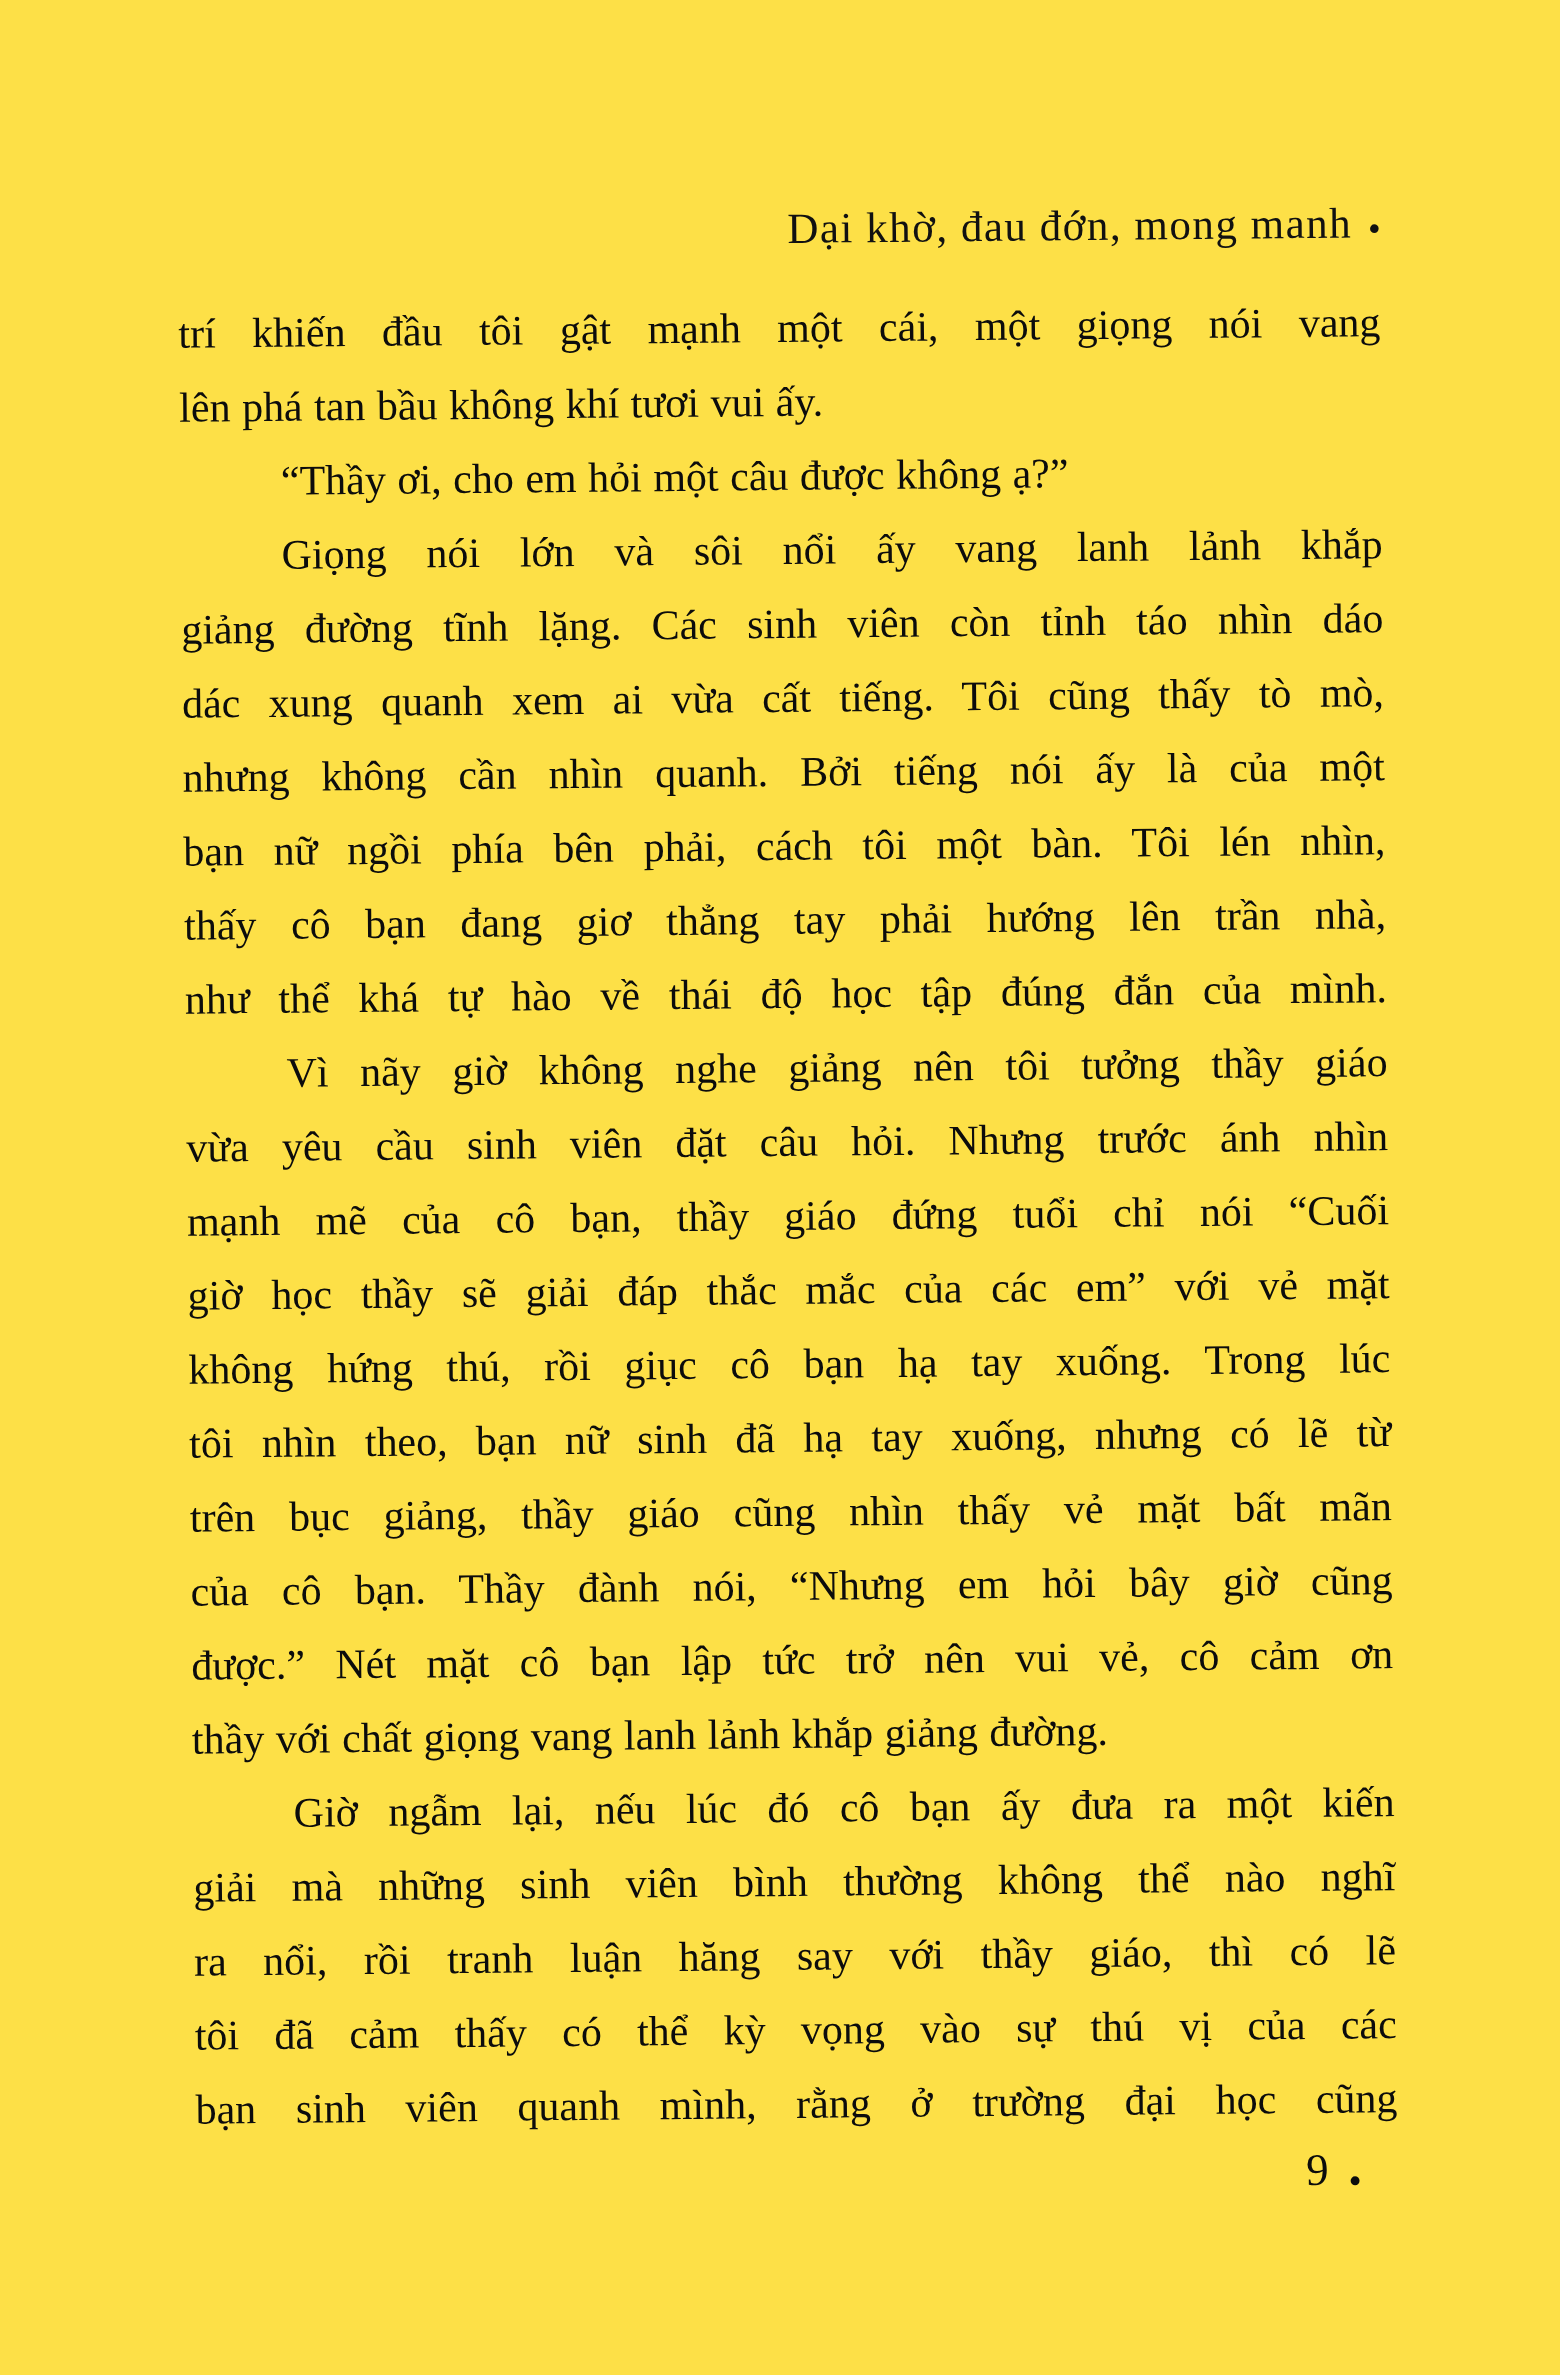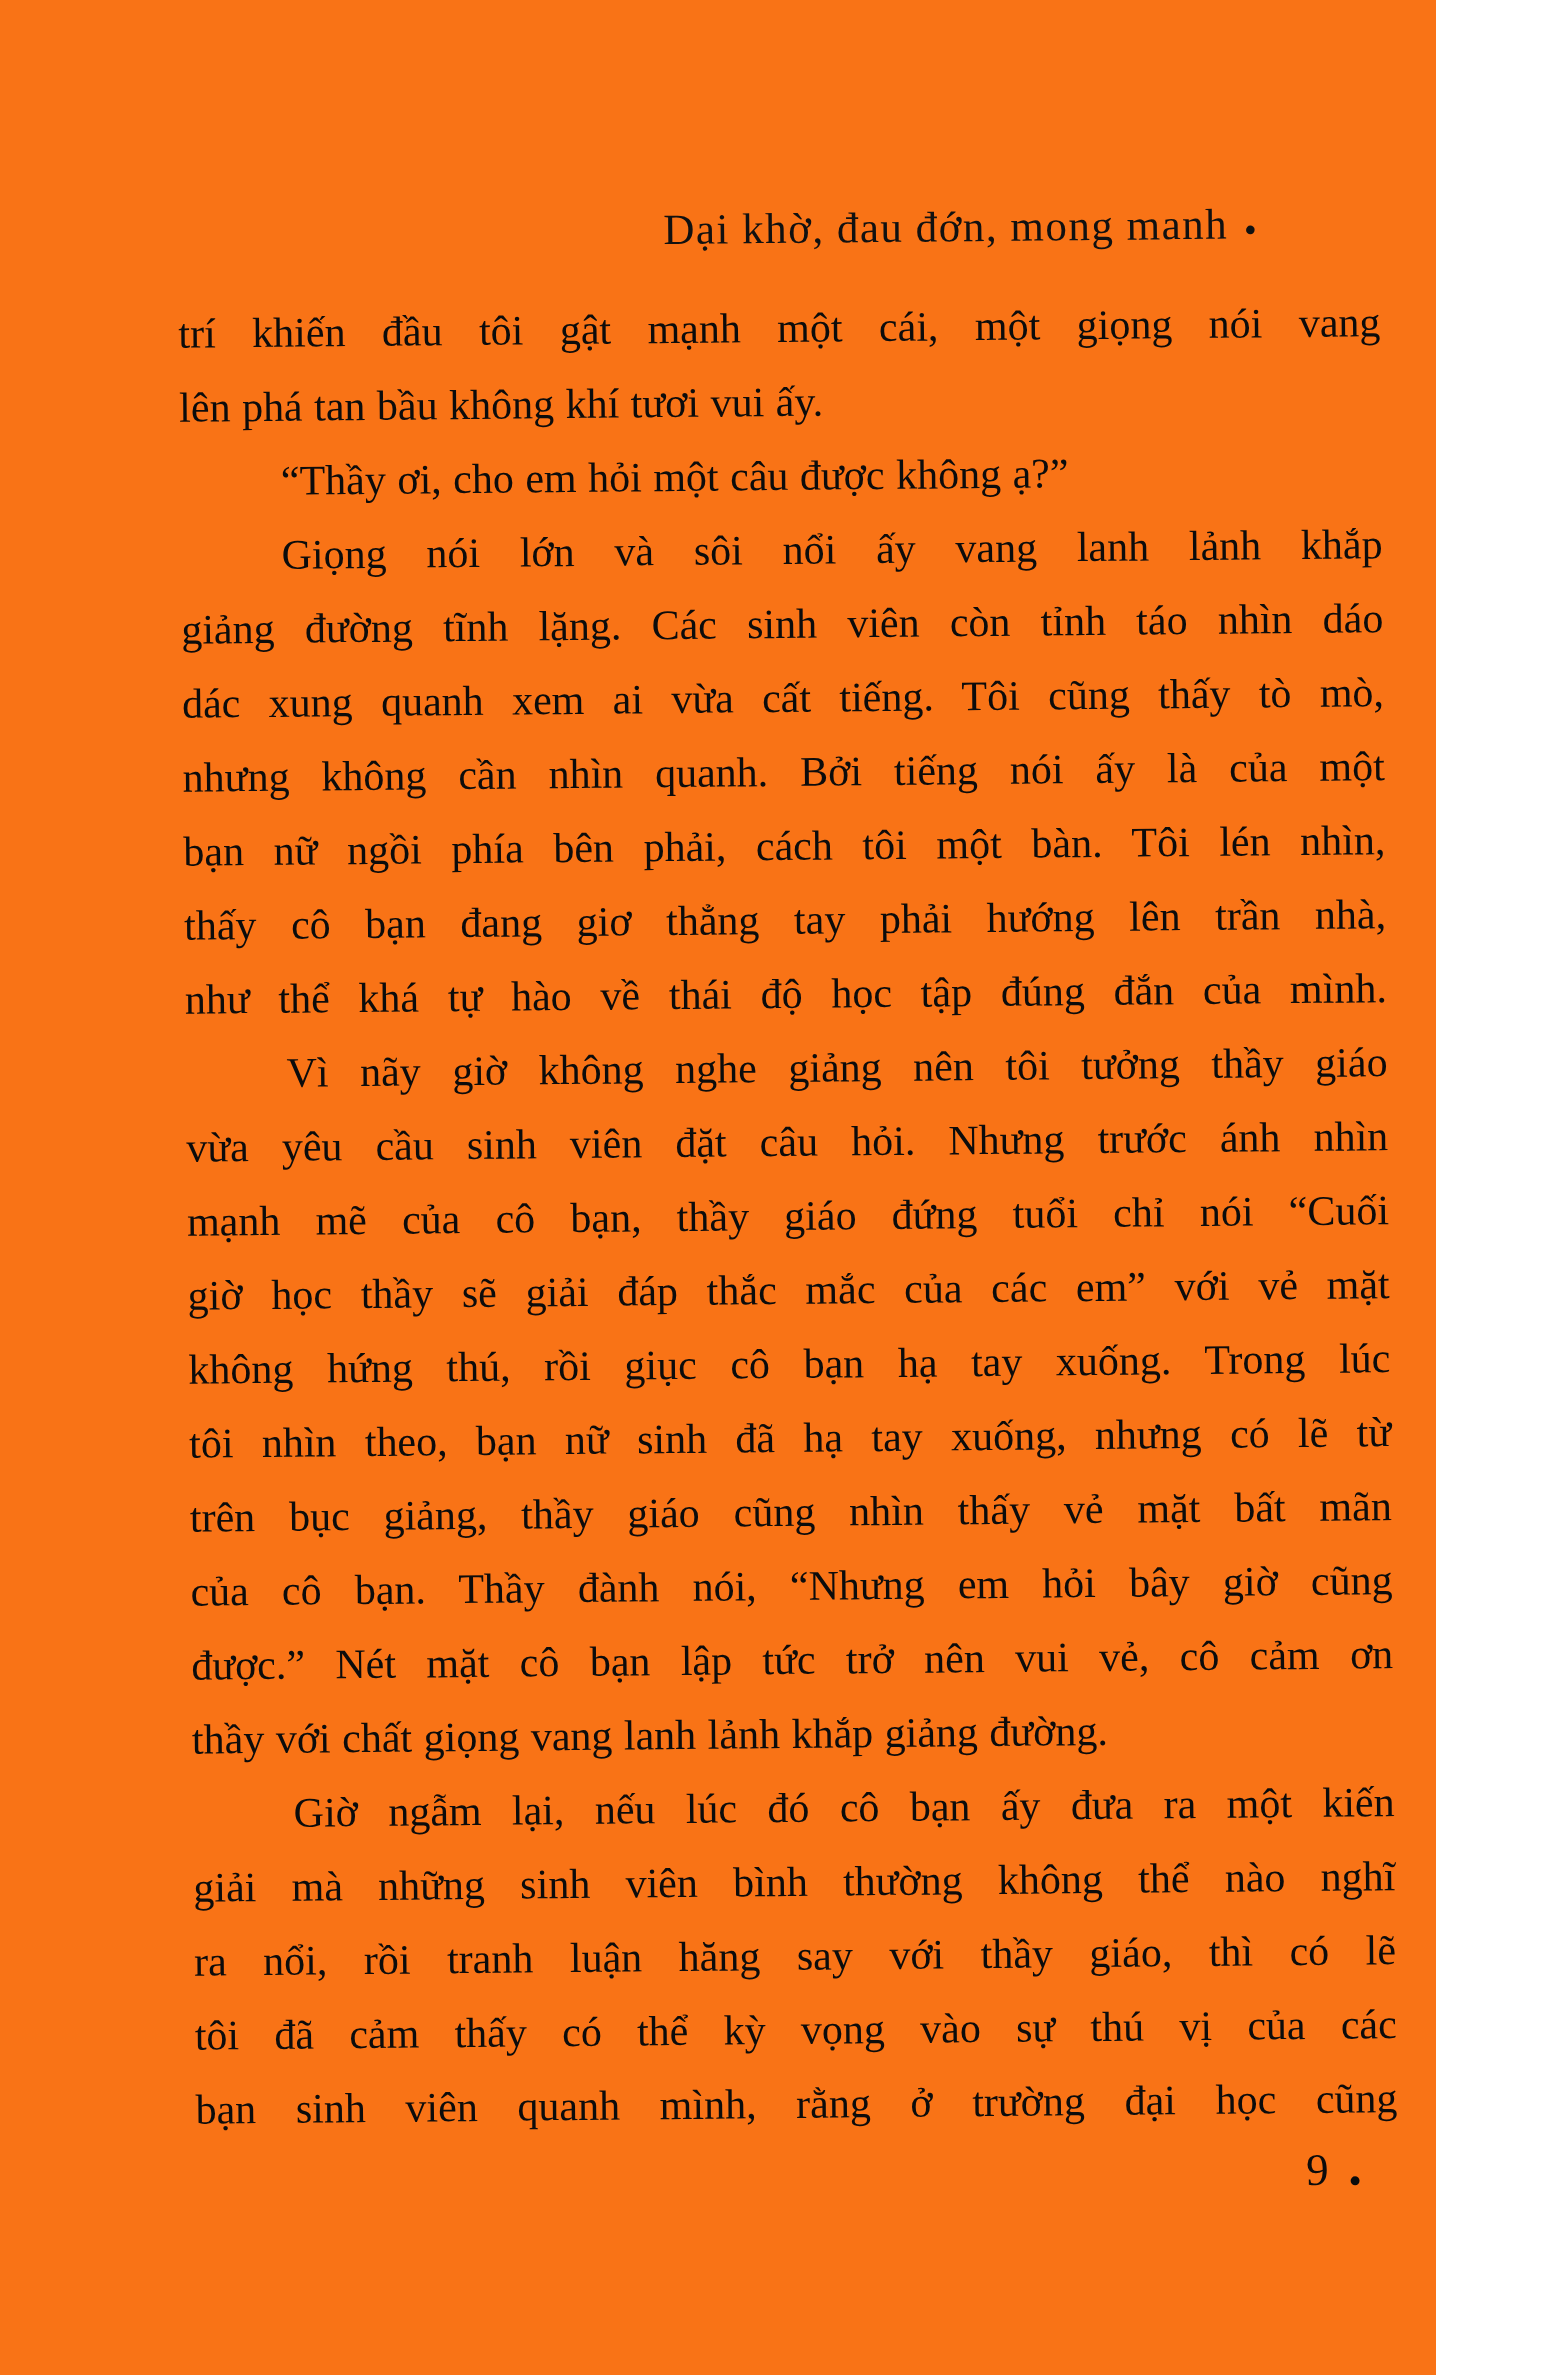--- a/index.html
+++ b/index.html
@@ -1,21 +1,21 @@
 <!DOCTYPE html>
 <html><head>
 <meta charset="utf-8">
 <style>
   * { margin: 0; padding: 0; box-sizing: border-box; }
   html, body { background: #ffffff; }
   .page {
     position: relative;
-    width: 1436px;
+    width: 1560px;
     height: 2376px;
-    background: #f97316;
+    background: #fde047;
     overflow: hidden;
     font-family: "Liberation Serif", serif;
     color: #0c0c0c;
   }
   .skew {
     position: absolute;
     left: 0; top: 0; right: 0; bottom: 0;
     transform: rotate(-0.55deg);
     transform-origin: 780px 1219px;
   }

